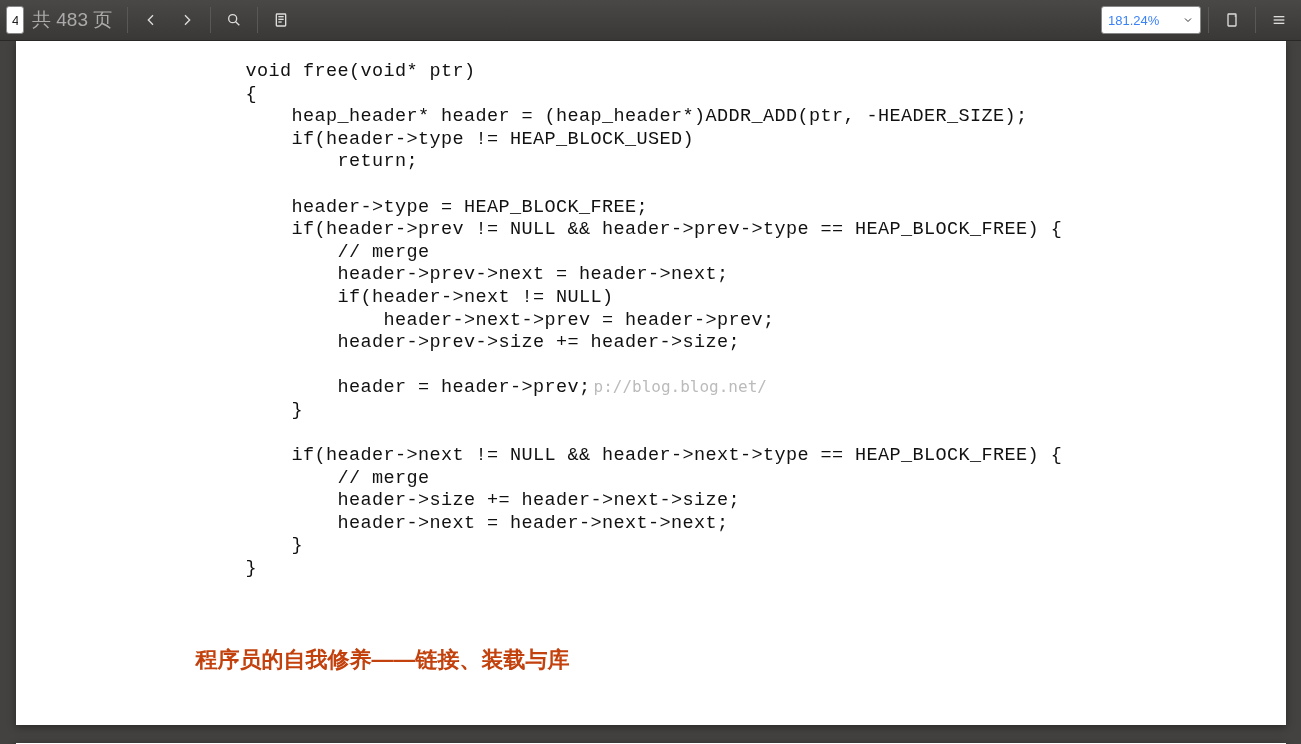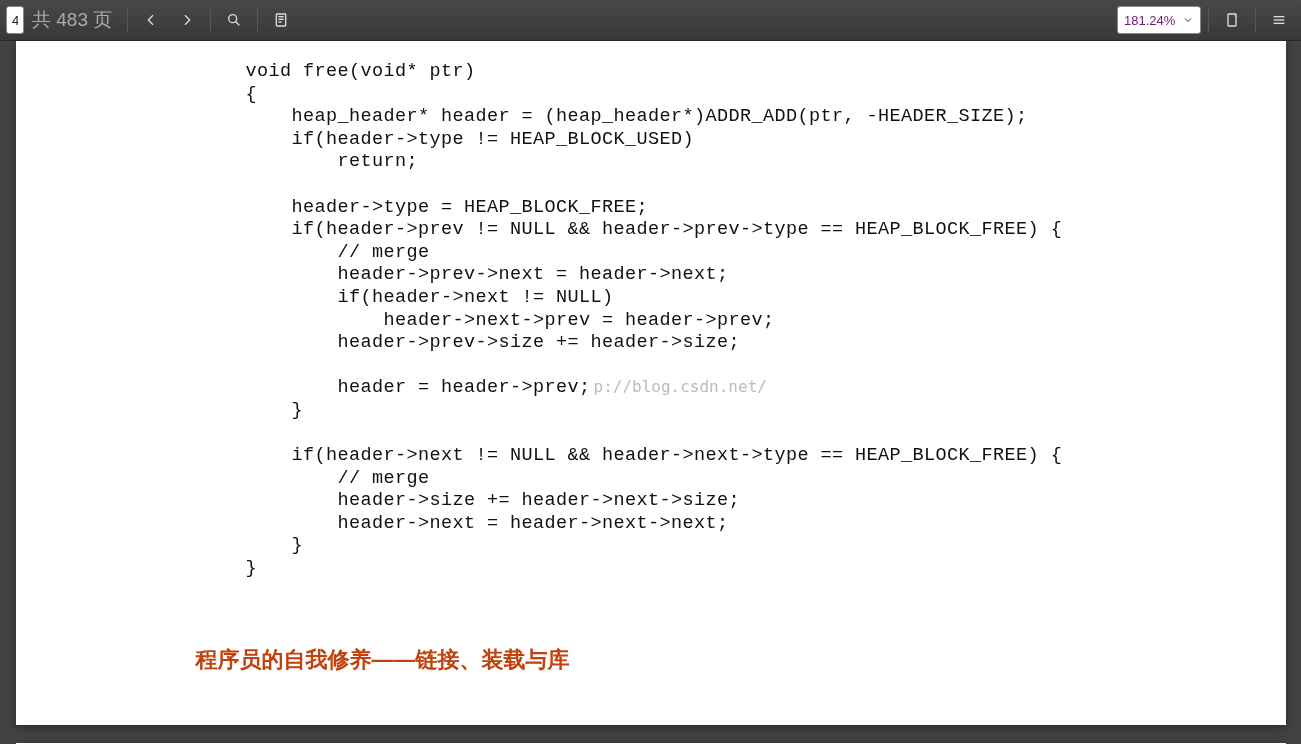--- a/index.html
+++ b/index.html
@@ -56,23 +56,23 @@
   .tb-btn svg { width: 16px; height: 16px; fill: none; stroke: #ddd; stroke-width: 2; }
   .spacer { flex: 1; }
   .zoom {
     background: #fff;
     border: 1px solid #888;
     border-radius: 3px;
     height: 28px;
     display: flex;
     align-items: center;
     padding: 0 6px;
-    gap: 6px;
+    gap: 22px;
     font-size: 13px;
-    color: #701a75;
+    color: #3b82f6;
     cursor: pointer;
   }
   .zoom-label { min-width: 52px; }
   .viewport {
     position: absolute;
     top: 41px;
     left: 0; right: 0; bottom: 0;
     background: #444240;
     overflow: auto;
     padding: 0 12px 12px;
@@ -200,17 +200,17 @@
 
         header = header-&gt;prev;
     }
 
     if(header-&gt;next != NULL &amp;&amp; header-&gt;next-&gt;type == HEAP_BLOCK_FREE) {
         // merge
         header-&gt;size += header-&gt;next-&gt;size;
         header-&gt;next = header-&gt;next-&gt;next;
     }
 }</pre>
-    <span class="watermark" style="left:578px; top:336px;">p://blog.csdn.net/</span>
+    <span class="watermark" style="left:578px; top:336px;">p://blog.blog.net/</span>
     <div class="book-title">程序员的自我修养——链接、装载与库</div>
   </div>
   <div class="page next"></div>
 </div>
 
 </body></html>

